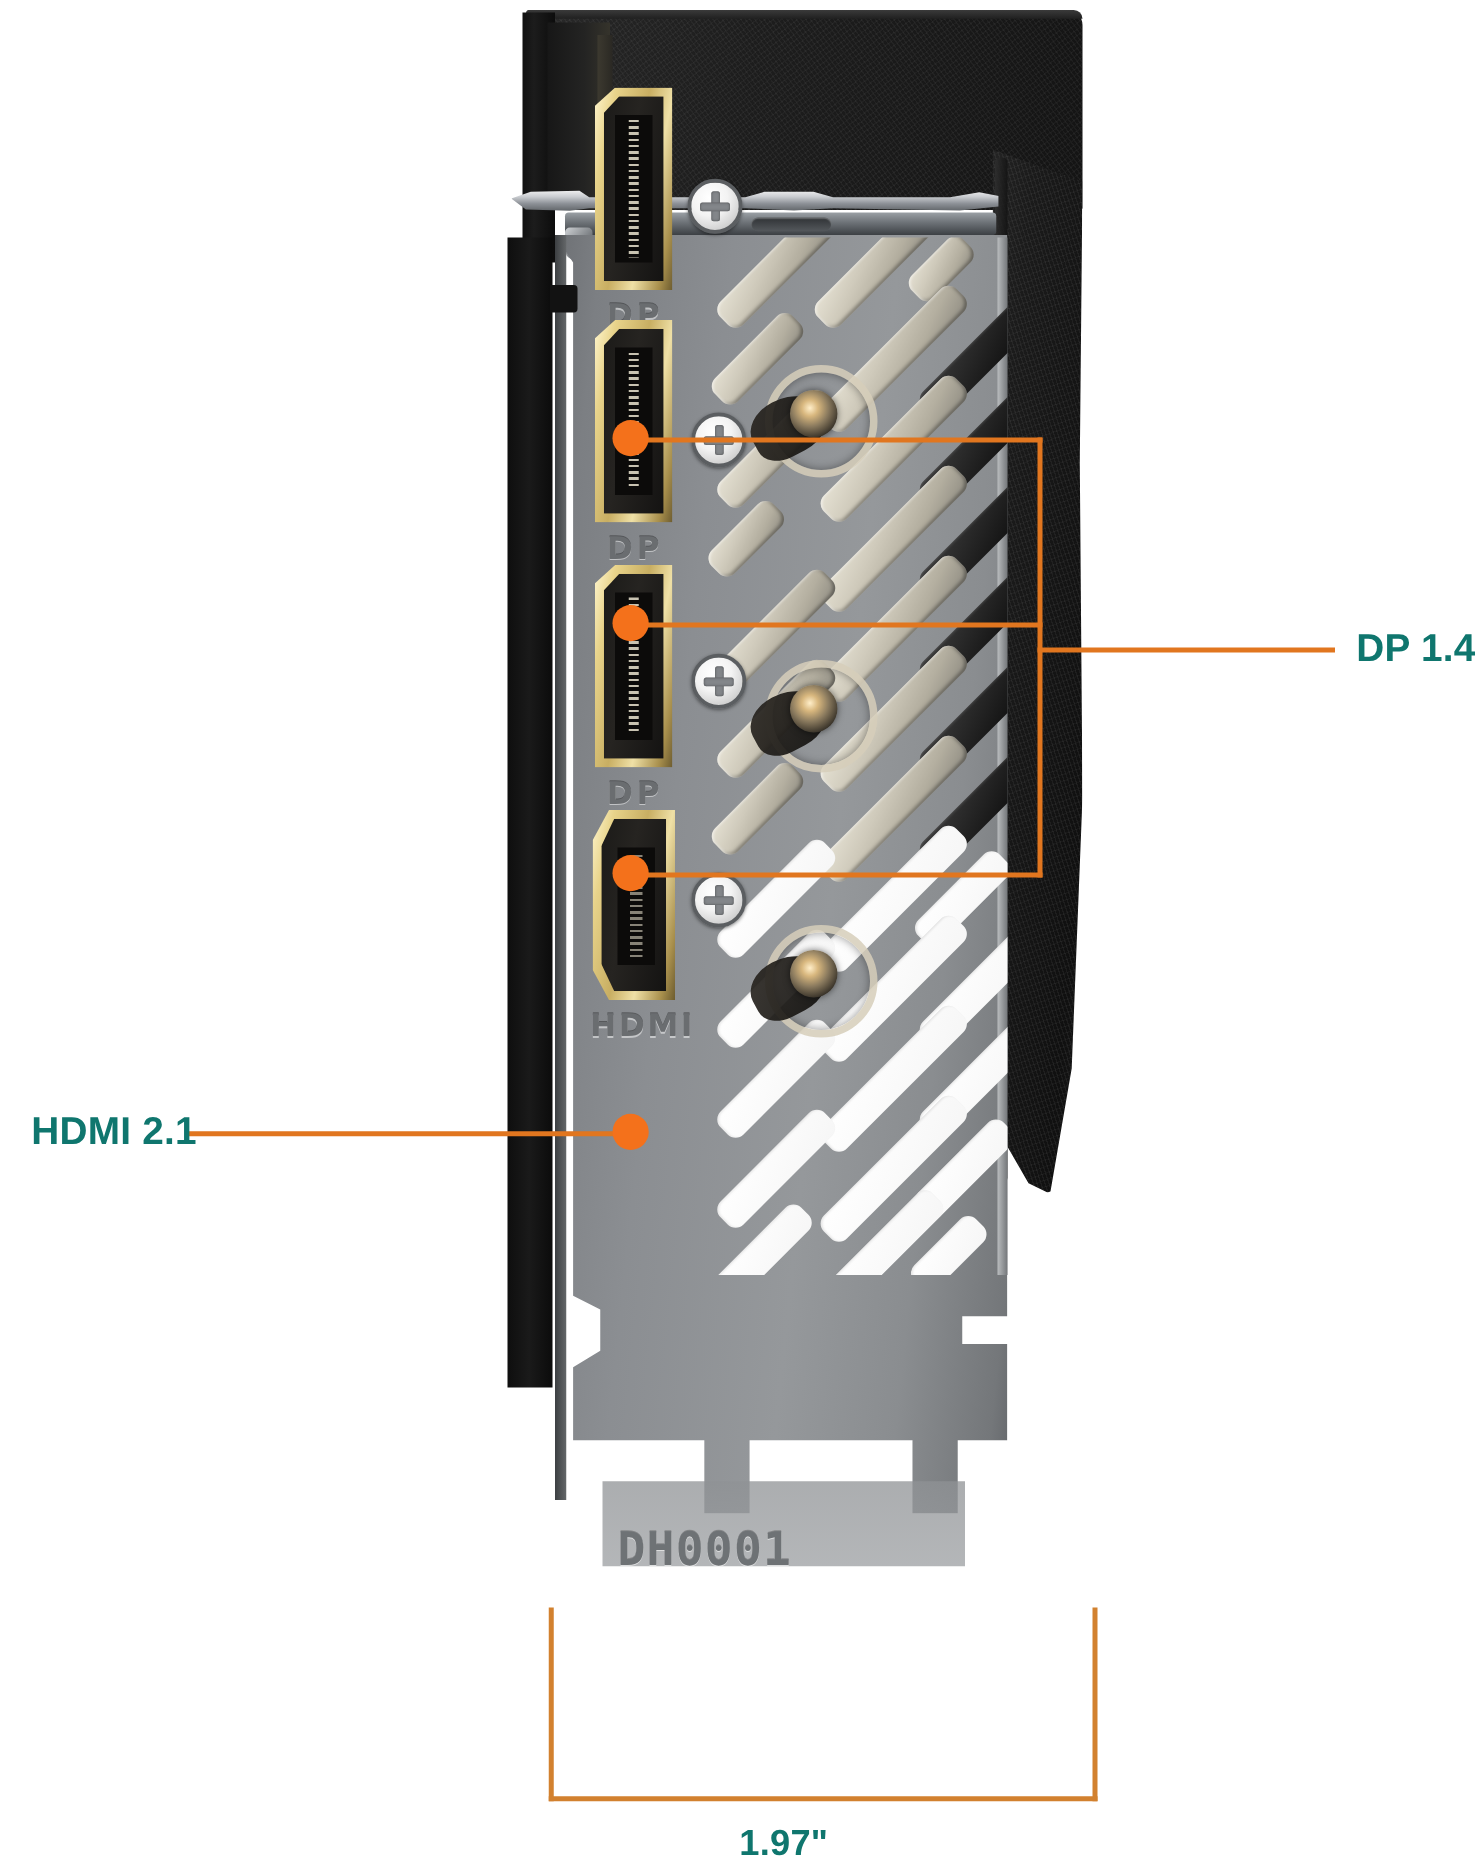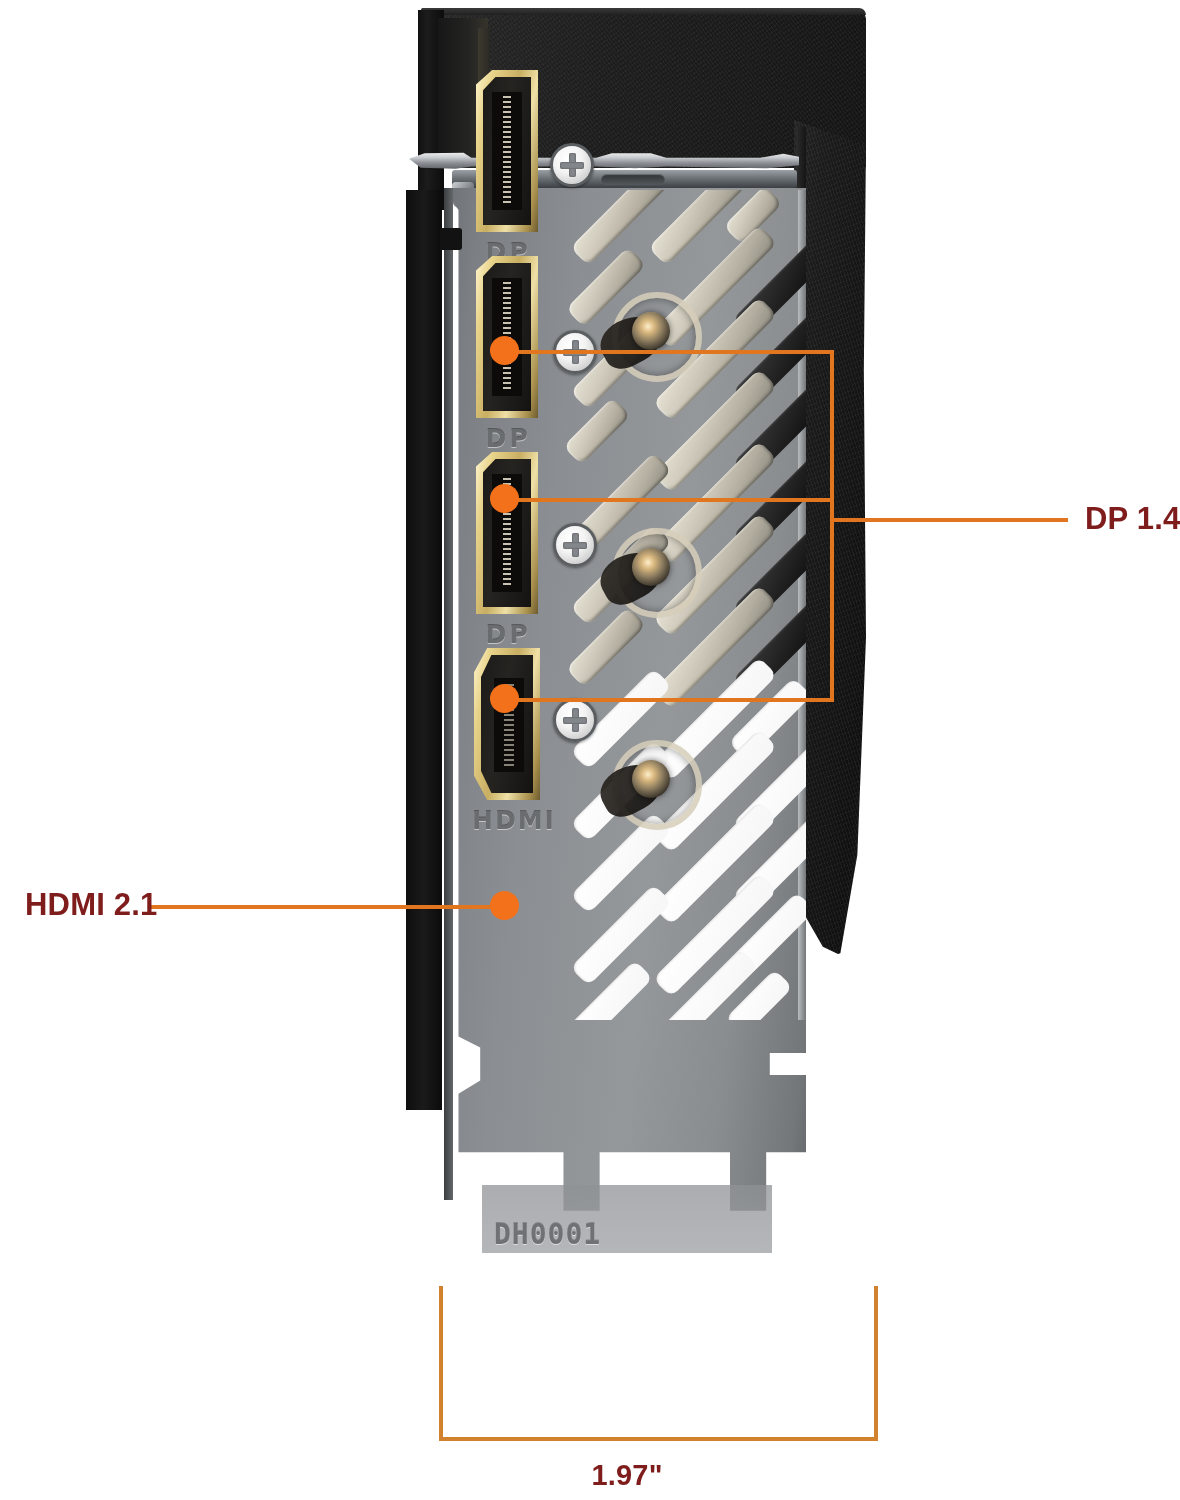--- a/index.html
+++ b/index.html
@@ -5,21 +5,21 @@
   html,body{margin:0;padding:0;background:#ffffff;}
   body{
     width:1180px;height:1500px;position:relative;overflow:hidden;
     font-family:"Liberation Sans","DejaVu Sans",sans-serif;
     -webkit-font-smoothing:antialiased;
   }
   .stage{position:absolute;inset:0;}
 
   
   .calloutLabel{
-    position:absolute;font-weight:bold;color:#7f1d1d;
+    position:absolute;font-weight:bold;color:#0f766e;
     font-size:31px;letter-spacing:.2px;white-space:nowrap;
   }
   #label-hdmi{left:4px;top:887px;margin-left:21px;}
   #label-dp{left:1085px;top:501px;}
   #label-width{left:0;top:1459px;width:1180px;text-align:center;font-size:29px;}
   #label-width span{display:inline-block;margin-left:74px;}
 
   
   .ln{position:absolute;background:#e1761f;}
   .ln.h{height:4px;}
@@ -133,21 +133,21 @@
     position:absolute;left:36px;top:228px;width:22px;height:22px;
     background:#121212;border-radius:0 3px 3px 0;
   }
   .plateFootShade{
     position:absolute;left:78px;top:1185px;width:290px;height:68px;
     background:linear-gradient(#8f9295,#9b9ea1);opacity:.75;
   }
   .serial{
     position:absolute;left:90px;top:1218px;
     font-family:"DejaVu Sans Mono","Liberation Mono",monospace;
-    font-size:28px;font-weight:bold;letter-spacing:1px;
+    font-size:37px;font-weight:bold;letter-spacing:1px;
     color:#6e7275;
     text-shadow:0 1px 0 rgba(255,255,255,.55),0 -1px 0 rgba(0,0,0,.25);
   }
 
   
   .ventZone{position:absolute;overflow:hidden;}
   .vent{
     position:absolute;border-radius:9px;
     transform:rotate(-45deg);transform-origin:center;
   }

